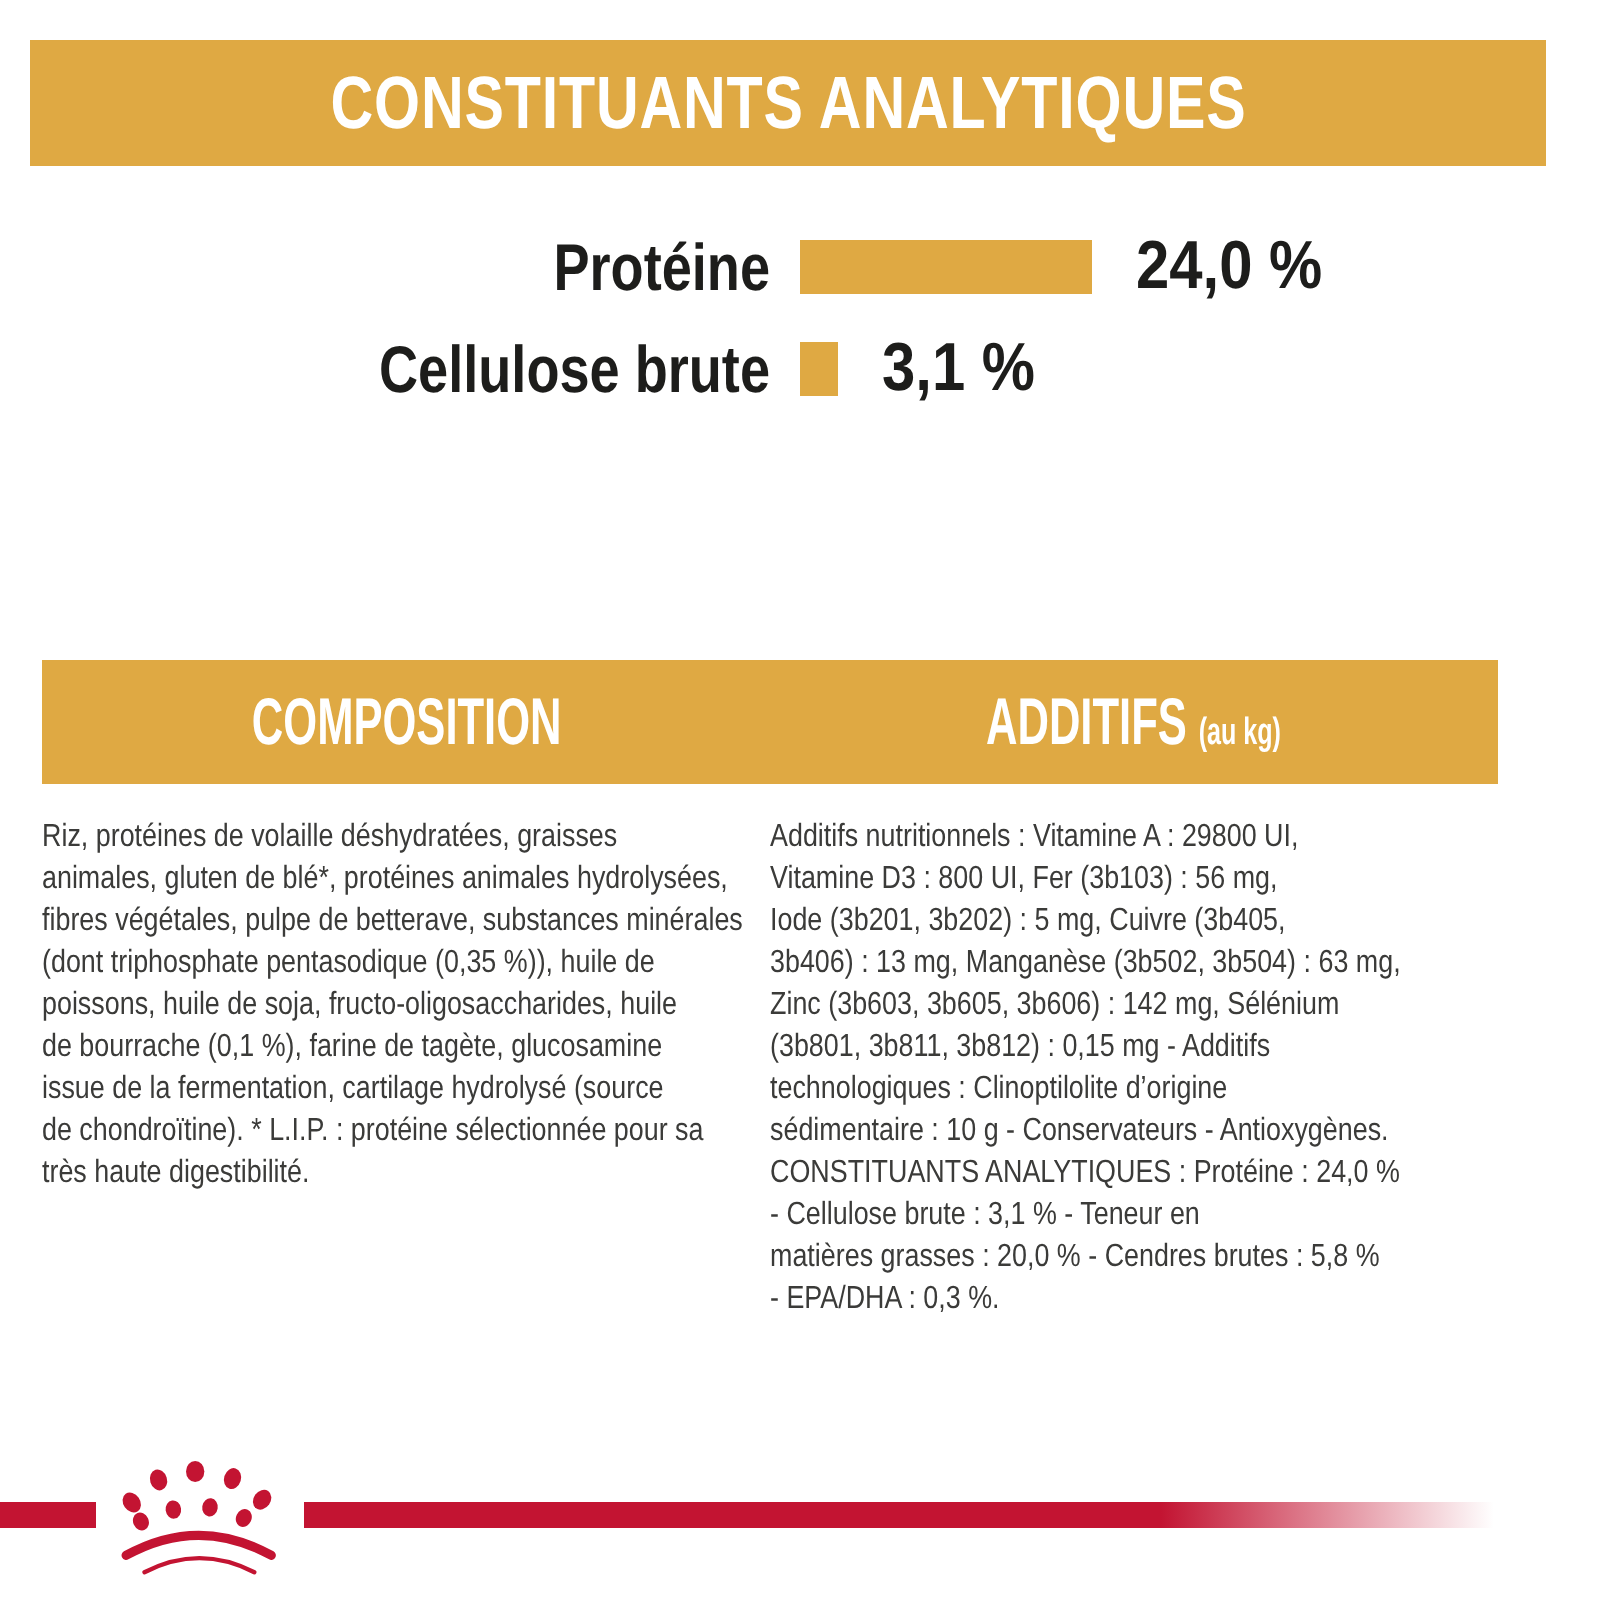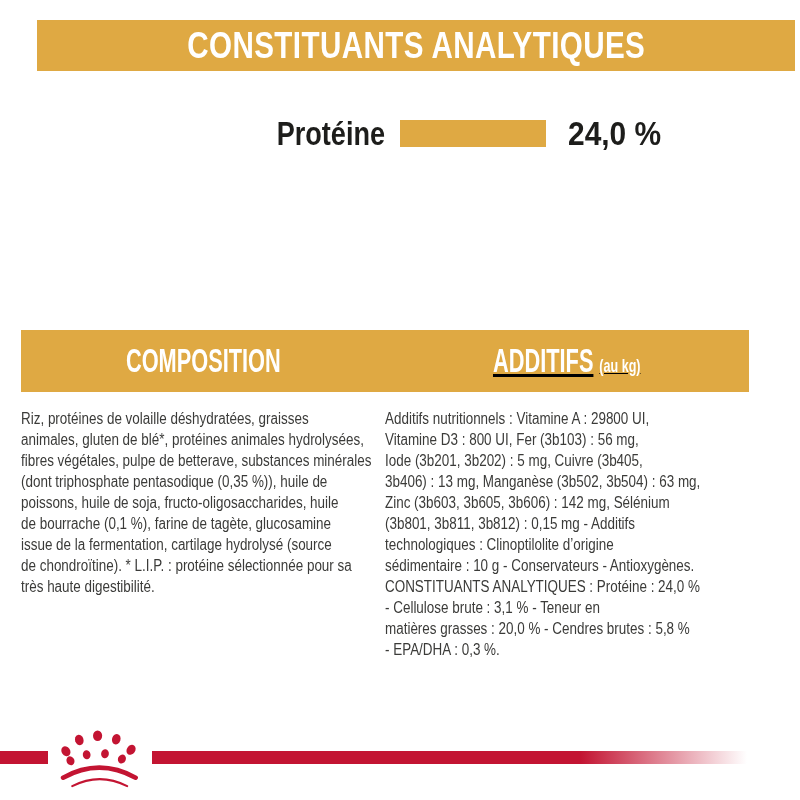--- a/index.html
+++ b/index.html
@@ -1,21 +1,21 @@
 <!DOCTYPE html>
 <html><head>
 <meta charset="utf-8">
 <style>
   html,body{margin:0;padding:0;}
   body{
     width:800px;height:800px;background:#ffffff;position:relative;
     font-family:"Liberation Sans", sans-serif;overflow:hidden;
   }
   .header-band{
-    position:absolute;left:37px;top:20px;width:758px;height:51px;
+    position:absolute;left:15px;top:20px;width:758px;height:63px;
     background:#dfa943;display:flex;align-items:center;justify-content:center;
   }
   .header-band .t{
     color:#ffffff;font-weight:bold;font-size:37px;white-space:nowrap;
     transform:scaleX(0.80);transform-origin:center;letter-spacing:0.5px;
   }
   .chart{position:absolute;left:0;top:108px;width:800px;}
   .chart-row{display:flex;align-items:center;height:51px;}
   .chart-label{
     width:385px;flex:0 0 385px;text-align:right;font-weight:bold;font-size:33px;
@@ -52,41 +52,46 @@
 <div class="header-band" style="background: rgb(223, 169, 67);">
   <span class="t">CONSTITUANTS ANALYTIQUES</span>
 </div>
 
 <div class="chart" id="chart">
     <div class="chart-row">
       <div class="chart-label">Protéine</div>
       <div class="chart-bar" style="width: 146.4px; background: rgb(223, 169, 67);"></div>
       <div class="chart-value">24,0 %</div>
     </div>
+    <div class="chart-row">
+      <div class="chart-label">Cellulose brute</div>
+      <div class="chart-bar" style="width: 18.91px; background: rgb(223, 169, 67);"></div>
+      <div class="chart-value">3,1 %</div>
+    </div>
   </div>
 
 <div class="columns">
   <div class="col">
     <div class="section-header" style="background: rgb(223, 169, 67);">
       <span class="inner">
         <span class="big">COMPOSITION</span>
       </span>
     </div>
     <div class="body-text">Riz, protéines de volaille déshydratées, graisses
 animales, gluten de blé*, protéines animales hydrolysées,
 fibres végétales, pulpe de betterave, substances minérales
 (dont triphosphate pentasodique (0,35 %)), huile de
 poissons, huile de soja, fructo-oligosaccharides, huile
 de bourrache (0,1 %), farine de tagète, glucosamine
 issue de la fermentation, cartilage hydrolysé (source
 de chondroïtine). * L.I.P. : protéine sélectionnée pour sa
 très haute digestibilité.</div>
   </div>
   <div class="col">
-    <div class="section-header" style="background: rgb(223, 169, 67); text-decoration: underline;">
+    <div class="section-header" style="background: rgb(223, 169, 67);">
       <span class="inner">
         <span class="big">ADDITIFS</span>
         <span class="small">(au kg)</span>
       </span>
     </div>
     <div class="body-text">Additifs nutritionnels : Vitamine A : 29800 UI,
 Vitamine D3 : 800 UI, Fer (3b103) : 56 mg,
 Iode (3b201, 3b202) : 5 mg, Cuivre (3b405,
 3b406) : 13 mg, Manganèse (3b502, 3b504) : 63 mg,
 Zinc (3b603, 3b605, 3b606) : 142 mg, Sélénium

